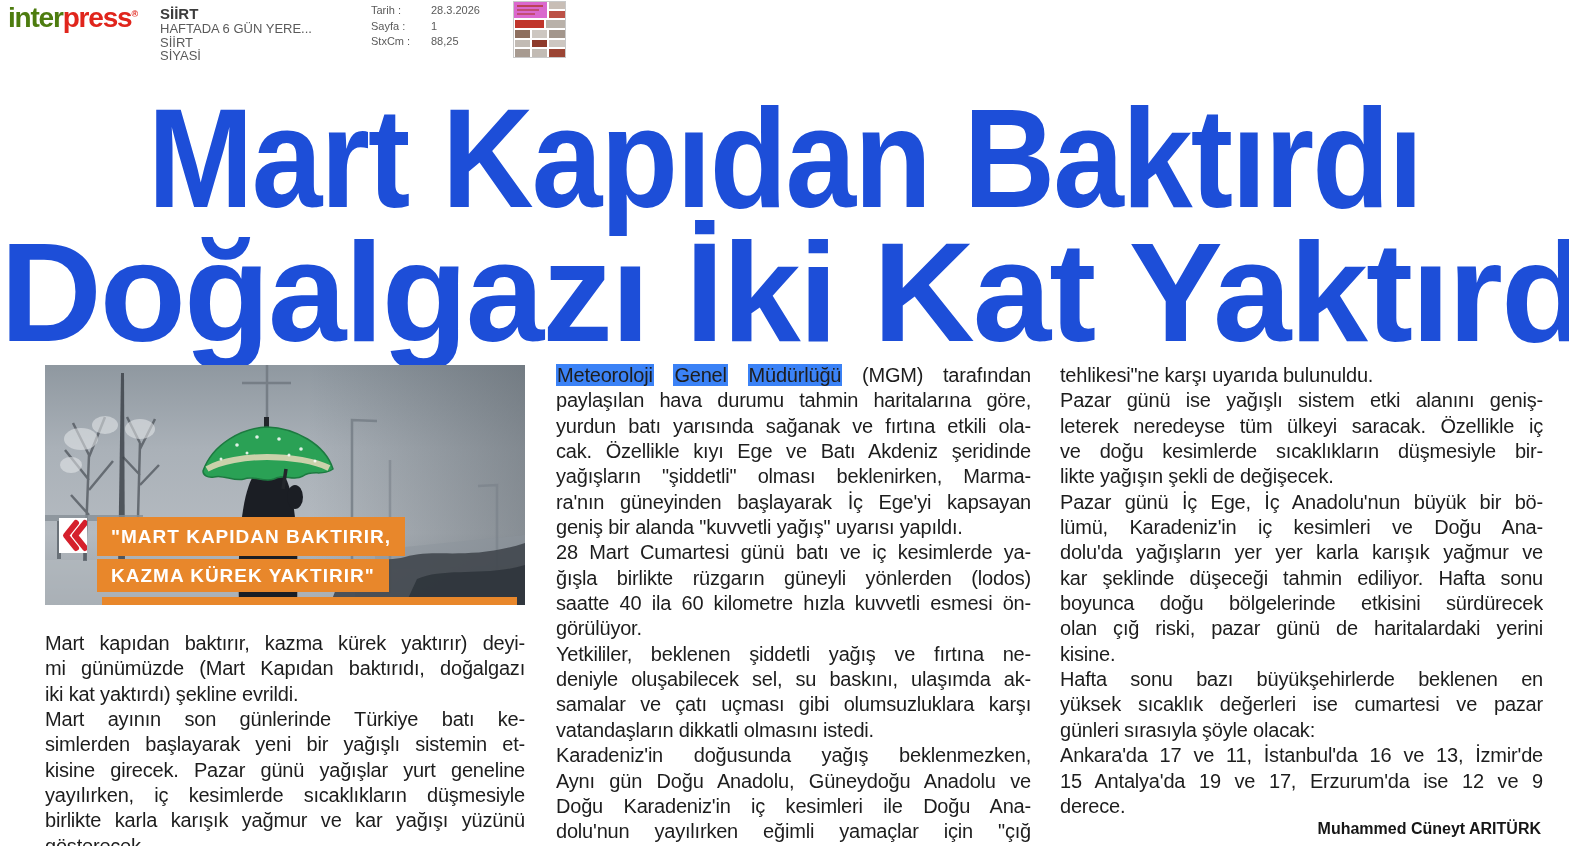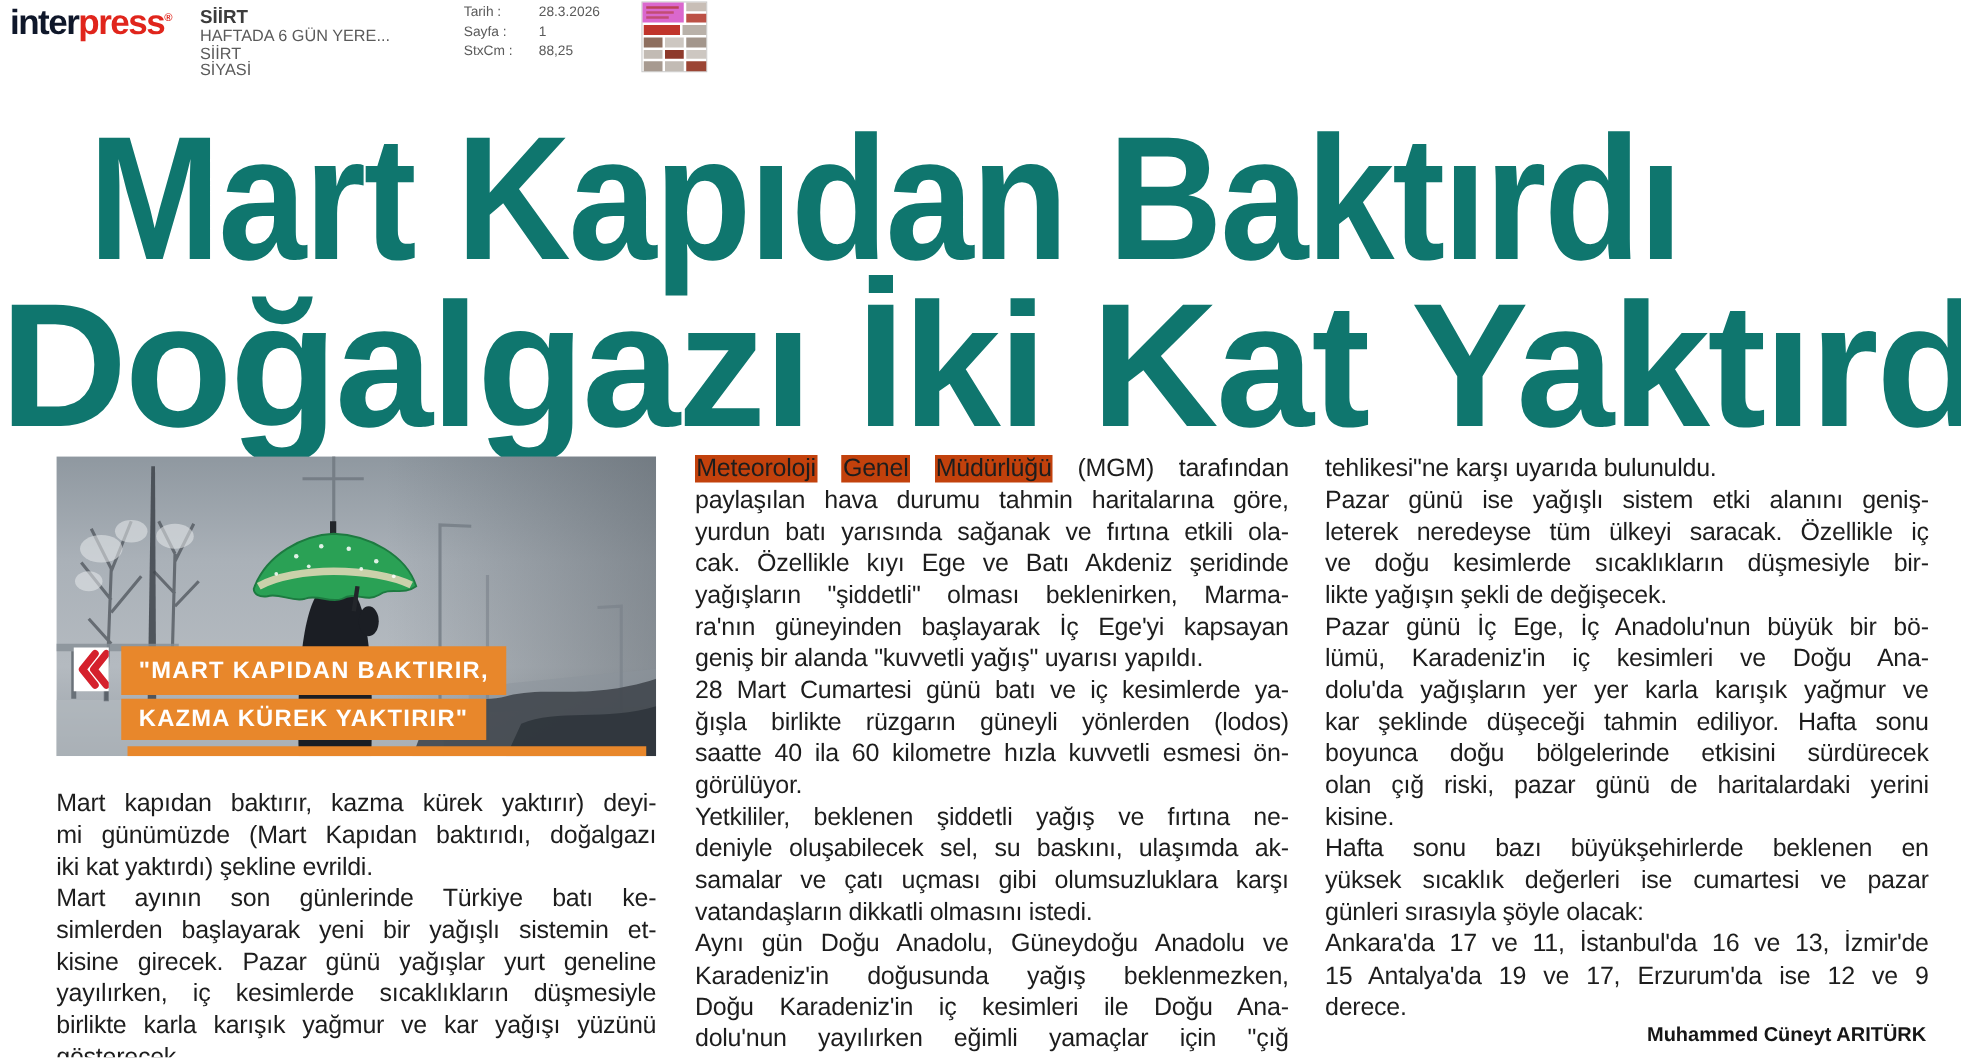--- a/index.html
+++ b/index.html
@@ -1,31 +1,31 @@
 <!DOCTYPE html>
 <html lang="tr"><head>
 <meta charset="utf-8">
 <style>
   html,body{margin:0;padding:0;background:#fff;}
   #page{position:relative;width:1569px;height:846px;background:#ffffff;overflow:hidden;
         font-family:"Liberation Sans",sans-serif;color:#1e1e1e;}
 
   
   .logo{position:absolute;left:8px;top:2px;font-size:28px;font-weight:bold;letter-spacing:-1.2px;}
-  .logo .p1{color:#0f172a;} .logo .p2{color:#e0251c;}
+  .logo .p1{color:#4d7c0f;} .logo .p2{color:#e0251c;}
   .logo sup{font-size:9px;color:#e0251c;vertical-align:super;}
   .src{position:absolute;left:160px;top:6px;line-height:13.5px;font-size:13px;color:#5a5a5a;}
   .src .name{font-size:15px;font-weight:bold;color:#3c3c3c;line-height:16px;}
   .meta{position:absolute;left:371px;top:3px;font-size:11px;color:#5a5a5a;line-height:15.5px;}
   .meta .row{display:flex;}
   .meta .lab{width:60px;}
   .thumb{position:absolute;left:513px;top:1px;width:53px;height:57px;}
 
   
-  .headline{position:absolute;left:0;top:94px;width:1569px;text-align:left;color:#0f766e;}
+  .headline{position:absolute;left:0;top:94px;width:1569px;text-align:center;color:#1d4ed8;}
   .hline{height:134px;line-height:128px;white-space:nowrap;}
   .hline span{display:inline-block;font-size:141px;font-weight:bold;letter-spacing:-2px;
               transform-origin:50% 0;}
   .hl1 span{transform:scaleX(0.90);}
   .hl2 span{transform:scaleX(1.0);}
 
   
   .photo{position:absolute;left:45px;top:365px;width:480px;height:240px;overflow:hidden;}
   .photo svg{position:absolute;left:0;top:0;}
   .cap-chev{position:absolute;left:14px;top:153px;width:28px;height:35px;background:#fff;}
@@ -33,21 +33,21 @@
            font-size:19px;letter-spacing:1px;display:flex;align-items:center;padding:0 14px;
            white-space:nowrap;}
   .cap1{top:152px;height:39px;}
   .cap2{top:194px;height:33px;}
   .cap-sliver{position:absolute;left:57px;top:232px;width:415px;height:8px;background:#e8872b;}
 
   
   .col{position:absolute;font-size:20px;letter-spacing:-0.2px;color:#1d1d1d;}
   .line{height:25.35px;overflow:hidden;text-align:left;}
   .just{text-align:justify;text-align-last:justify;}
-  .hl{background:#c2410c;padding:0 1px;}
+  .hl{background:#3b82f6;padding:0 1px;}
   .byline{height:25px;font-weight:bold;font-size:16px;text-align:right;letter-spacing:0;
           padding-right:2px;color:#161616;}
   #col0{left:45px;top:616px;width:480px;margin-top:16px;}
   #col1{left:556px;top:364px;width:475px;}
   #col2{left:1060px;top:364px;width:483px;}
 </style>
 </head>
 <body>
 
 <div id="page">
@@ -205,22 +205,22 @@
       <div class="line just">ra'nın güneyinden başlayarak İç Ege'yi kapsayan</div>
       <div class="line">geniş bir alanda "kuvvetli yağış" uyarısı yapıldı.</div>
       <div class="line just">28 Mart Cumartesi günü batı ve iç kesimlerde ya-</div>
       <div class="line just">ğışla birlikte rüzgarın güneyli yönlerden (lodos)</div>
       <div class="line just">saatte 40 ila 60 kilometre hızla kuvvetli esmesi ön-</div>
       <div class="line">görülüyor.</div>
       <div class="line just">Yetkililer, beklenen şiddetli yağış ve fırtına ne-</div>
       <div class="line just">deniyle oluşabilecek sel, su baskını, ulaşımda ak-</div>
       <div class="line just">samalar ve çatı uçması gibi olumsuzluklara karşı</div>
       <div class="line">vatandaşların dikkatli olmasını istedi.</div>
+      <div class="line just">Karadeniz'in doğusunda yağış beklenmezken,</div>
       <div class="line just">Aynı gün Doğu Anadolu, Güneydoğu Anadolu ve</div>
-      <div class="line just">Karadeniz'in doğusunda yağış beklenmezken,</div>
       <div class="line just">Doğu Karadeniz'in iç kesimleri ile Doğu Ana-</div>
       <div class="line just">dolu'nun yayılırken eğimli yamaçlar için "çığ</div>
     </div>
   <div id="col2" class="col">
       <div class="line">tehlikesi"ne karşı uyarıda bulunuldu.</div>
       <div class="line just">Pazar günü ise yağışlı sistem etki alanını geniş-</div>
       <div class="line just">leterek neredeyse tüm ülkeyi saracak. Özellikle iç</div>
       <div class="line just">ve doğu kesimlerde sıcaklıkların düşmesiyle bir-</div>
       <div class="line">likte yağışın şekli de değişecek.</div>
       <div class="line just">Pazar günü İç Ege, İç Anadolu'nun büyük bir bö-</div>

